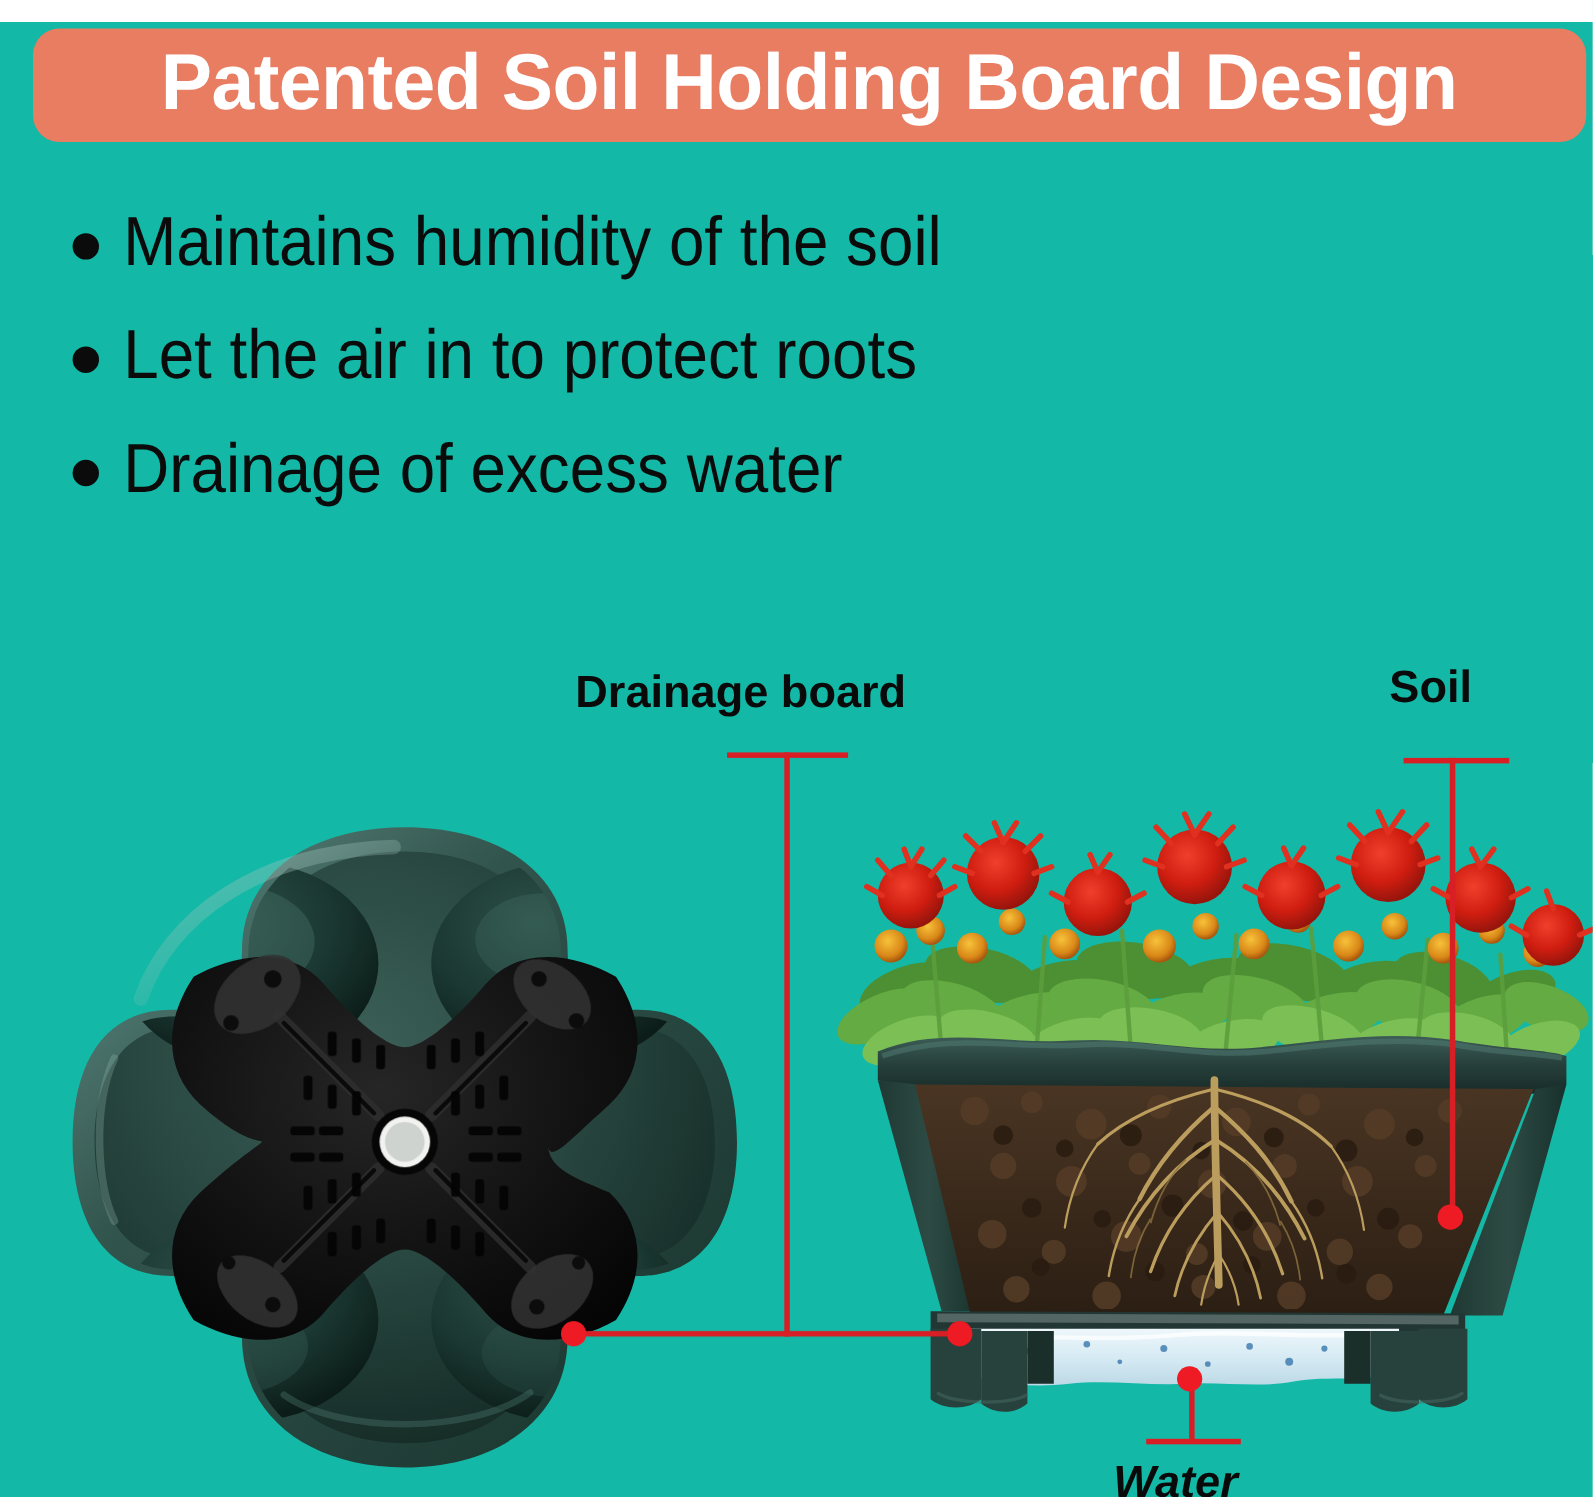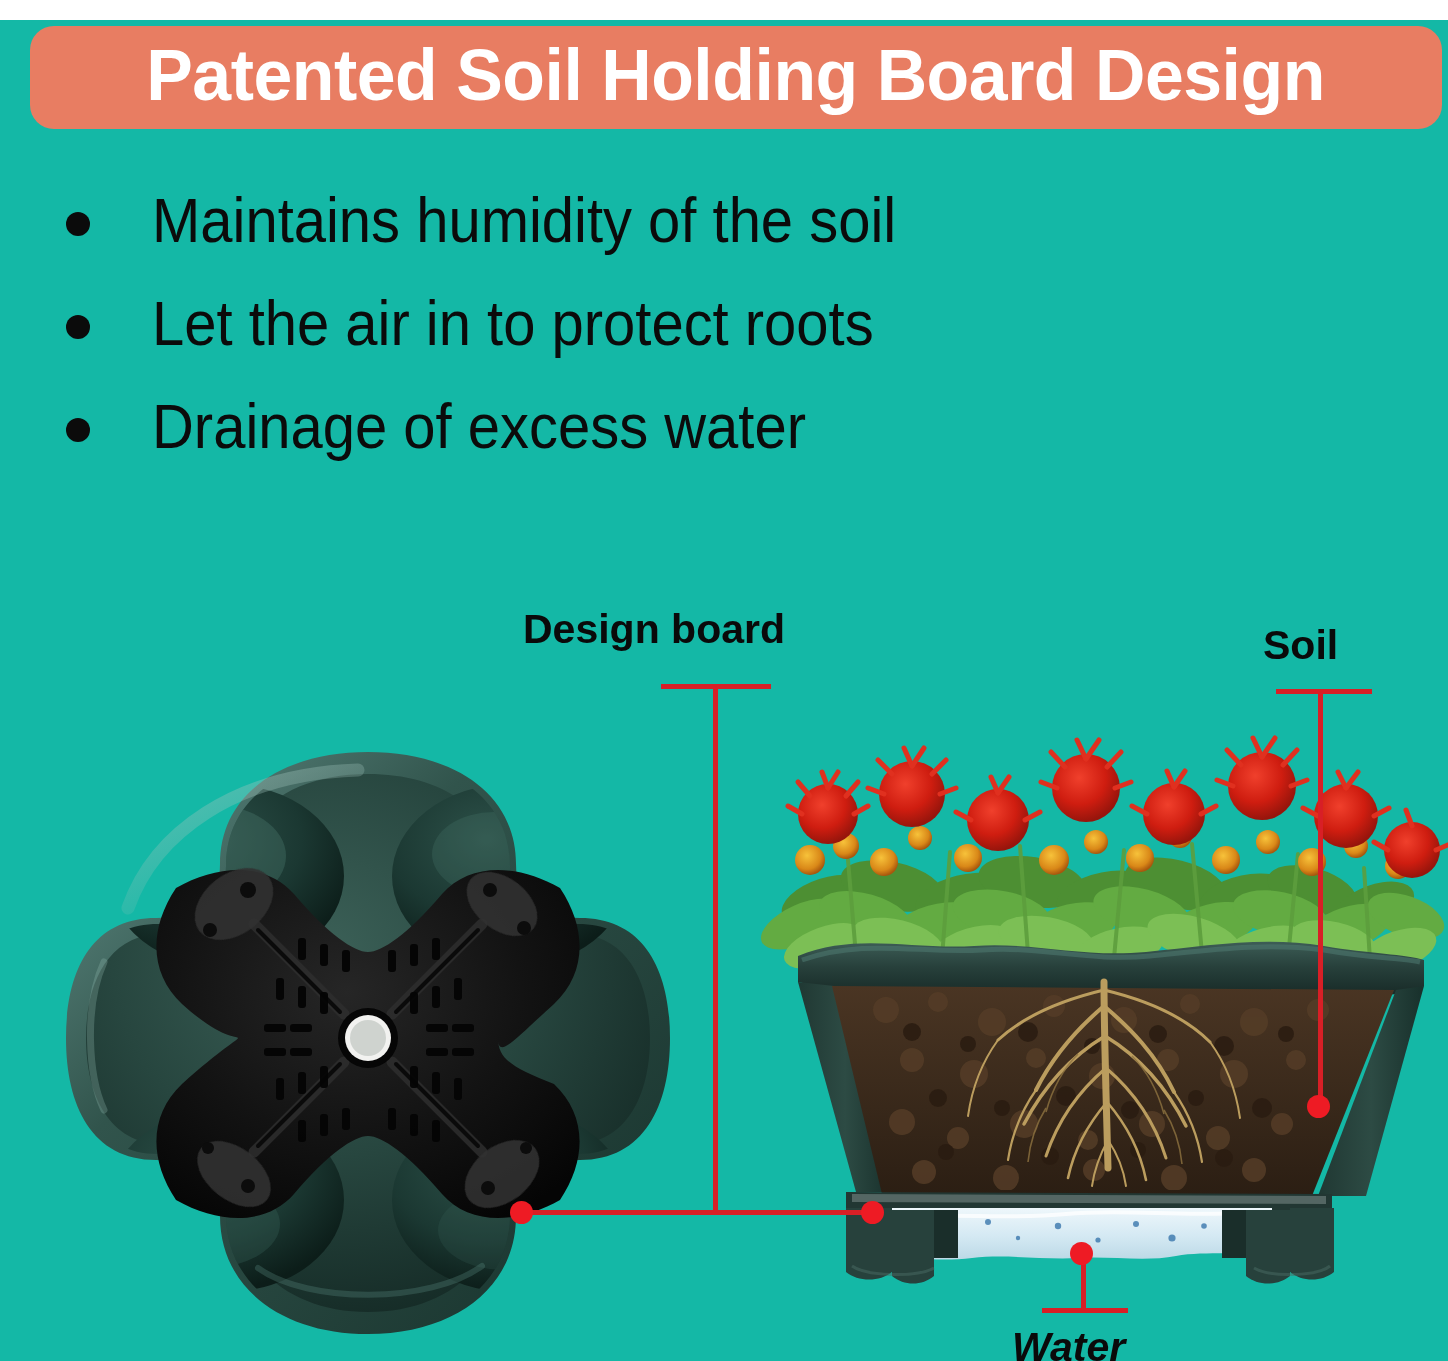--- a/index.html
+++ b/index.html
@@ -27,39 +27,39 @@
     font-weight: bold;
     line-height: 1;
     white-space: nowrap;
     transform: scaleX(0.97);
     letter-spacing: -0.5px;
     padding-bottom: 6px;
   }
 
   
   .bullets { position: absolute; left: 66px; top: 152px; width: 1100px; }
-  .bullet-row { display: flex; align-items: center; height: 103px; gap: 40px; }
+  .bullet-row { display: flex; align-items: center; height: 103px; }
   .bullet-dot {
     width: 24px; height: 24px; border-radius: 50%;
     background: #0b0b0b; flex: 0 0 auto; margin-right: 22px;
   }
   .bullet-text {
     font-size: 63px; color: #0b0b0b; line-height: 1;
     white-space: nowrap; transform: scaleX(0.92); transform-origin: left center;
     padding-bottom: 7px;
   }
 
   
   .callout-label {
     position: absolute;
     font-size: 41px; font-weight: bold; color: #0a0a0a;
     white-space: nowrap; line-height: 1;
   }
   #label-holding { left: 523px; top: 589px; }
-  #label-soil    { left: 1263px; top: 605px; }
+  #label-soil    { left: 1263px; top: 584px; }
   #label-water   { left: 1012px; top: 1307px; font-style: italic; }
 
   
   .lead-h, .lead-v { position: absolute; background: #d81f26; }
   .lead-h { height: 5px; }
   .lead-v { width: 5px; }
   .lead-dot {
     position: absolute; width: 23px; height: 23px;
     border-radius: 50%; background: #ee1b24;
   }
@@ -618,21 +618,21 @@
         <g fill="#1a2e2a">
           <path d="M228,500 L252,500 L252,548 L228,548 Z"></path>
           <path d="M516,500 L540,500 L540,548 L516,548 Z"></path>
         </g>
         <path d="M146,556 C160,566 210,568 228,558" stroke="#4a6b64" stroke-width="3" fill="none" opacity="0.5"></path>
         <path d="M548,558 C566,568 612,566 624,556" stroke="#4a6b64" stroke-width="3" fill="none" opacity="0.5"></path>
       </g>
     </svg>
   </div>
 
-  <div class="callout-label" id="label-holding">Design board</div>
+  <div class="callout-label" id="label-holding">Drainage board</div>
   <div class="callout-label" id="label-soil">Soil</div>
   <div class="callout-label" id="label-water">Water</div>
 
   <div class="lead-h" id="hb-cap"></div>
   <div class="lead-v" id="hb-stem"></div>
   <div class="lead-h" id="hb-run"></div>
   <div class="lead-dot" id="hb-dot-left"></div>
   <div class="lead-dot" id="hb-dot-right"></div>
 
   <div class="lead-h" id="so-cap"></div>

